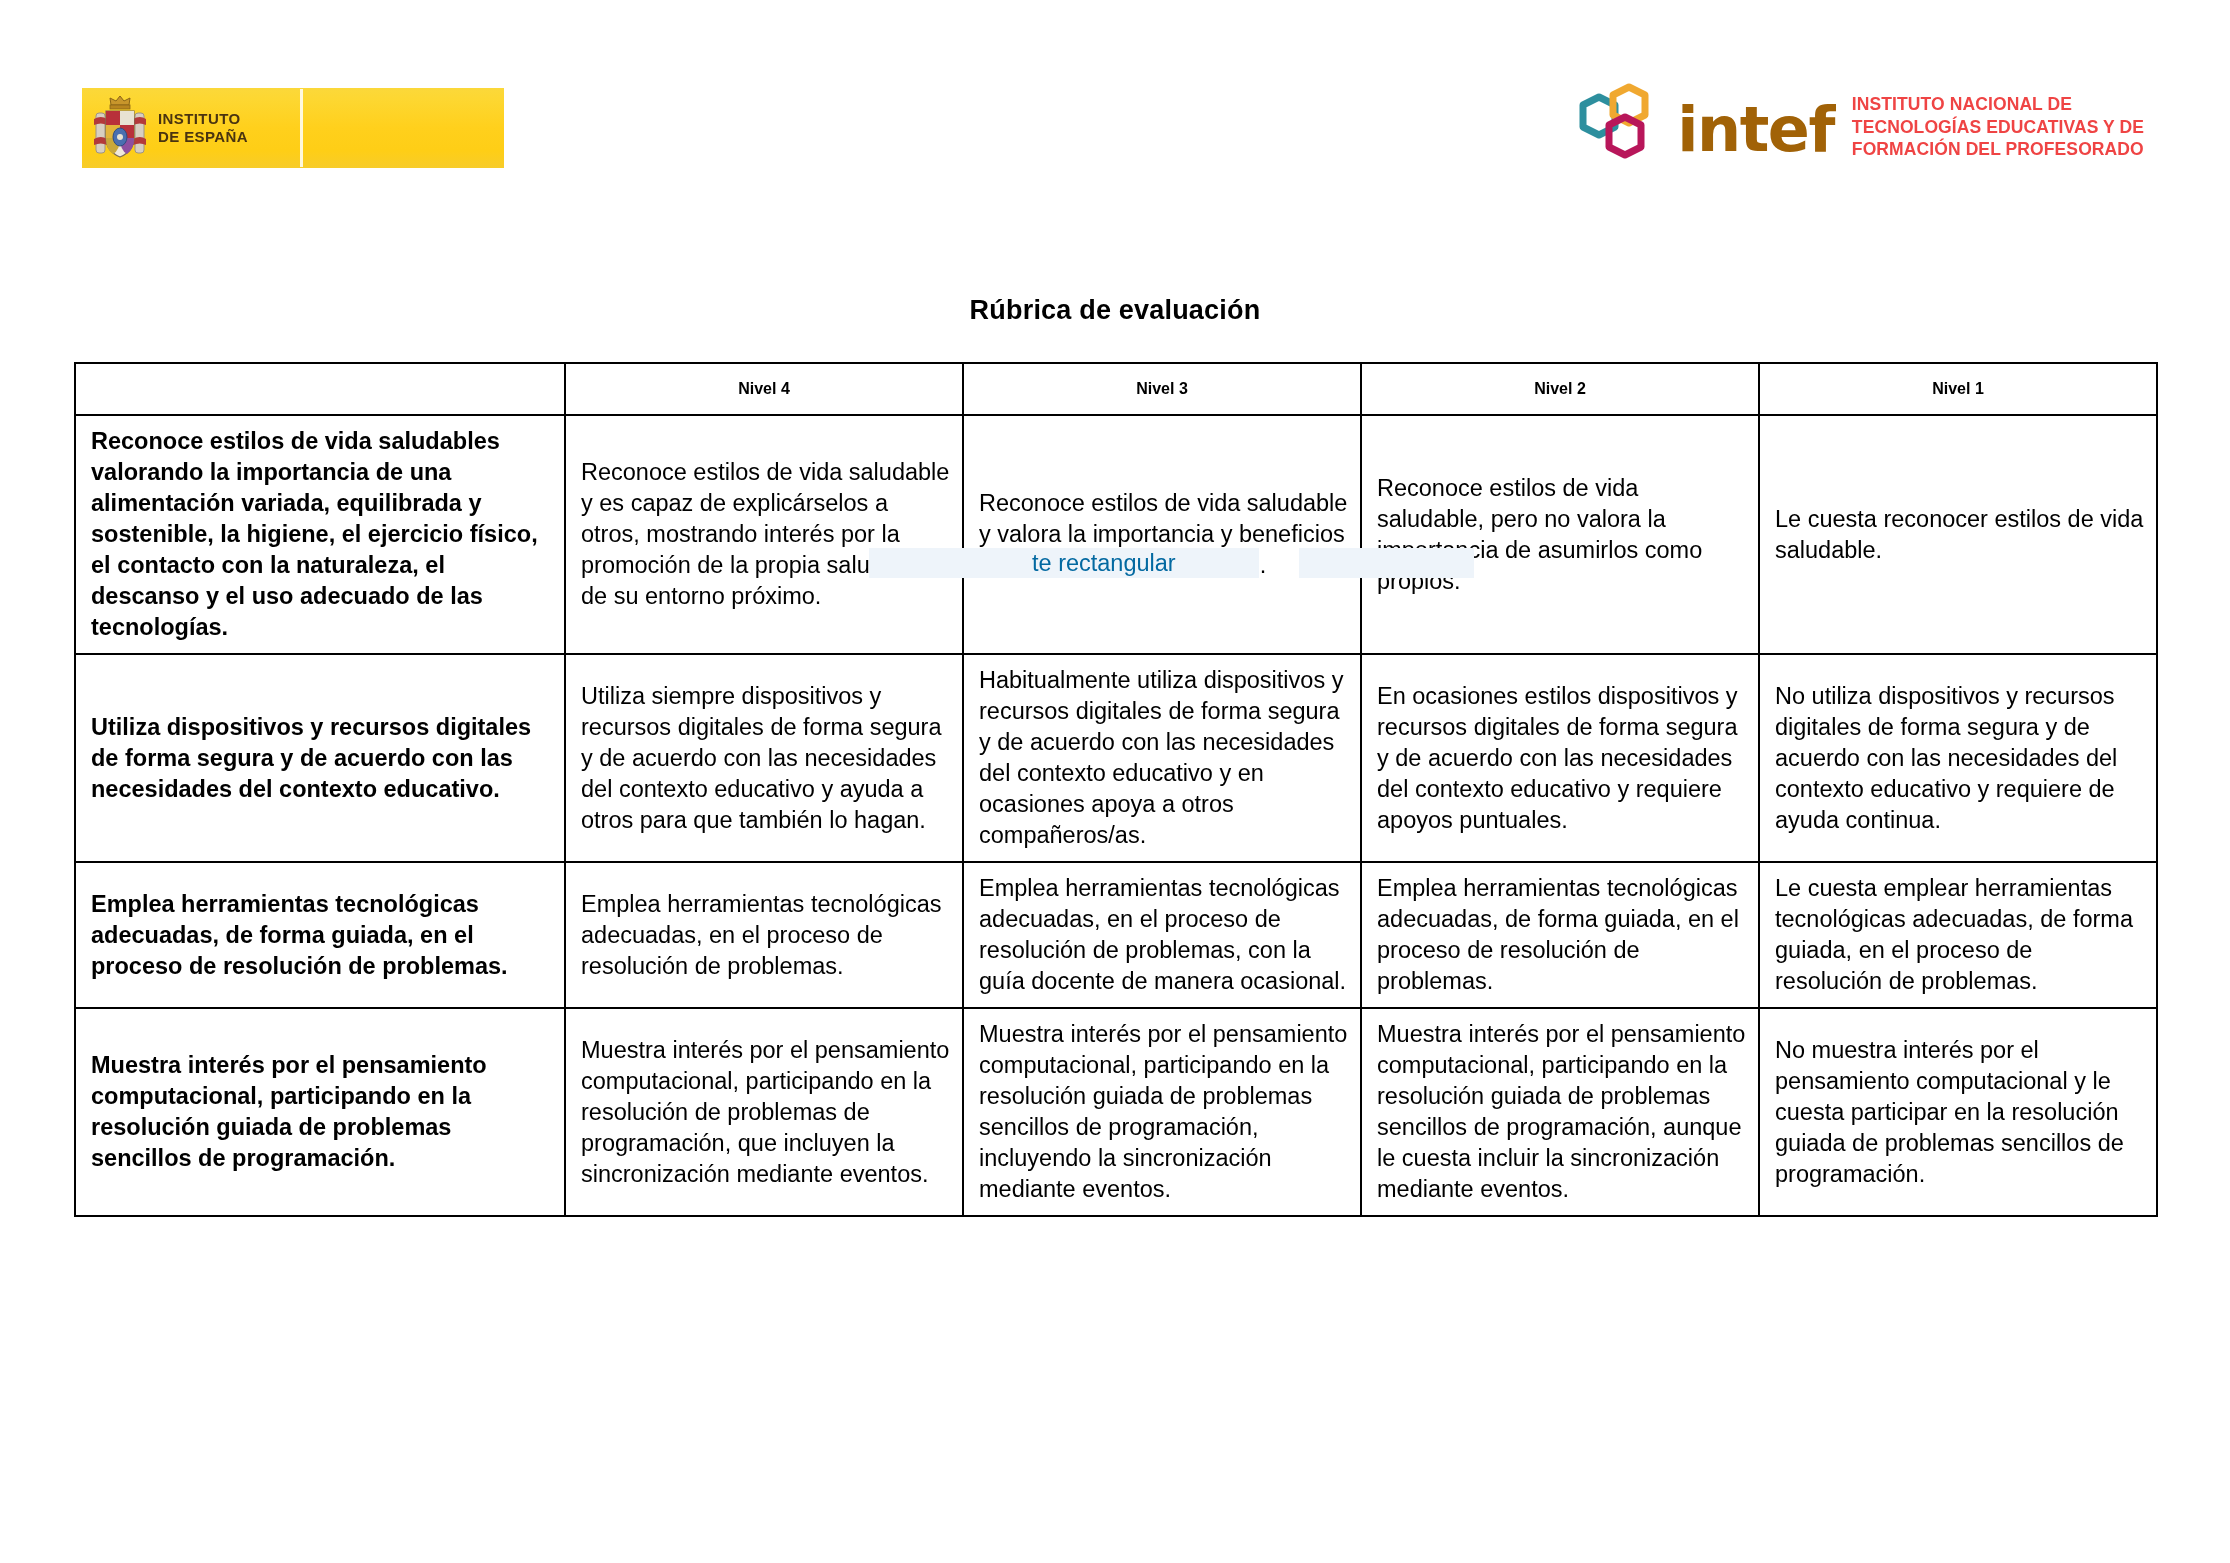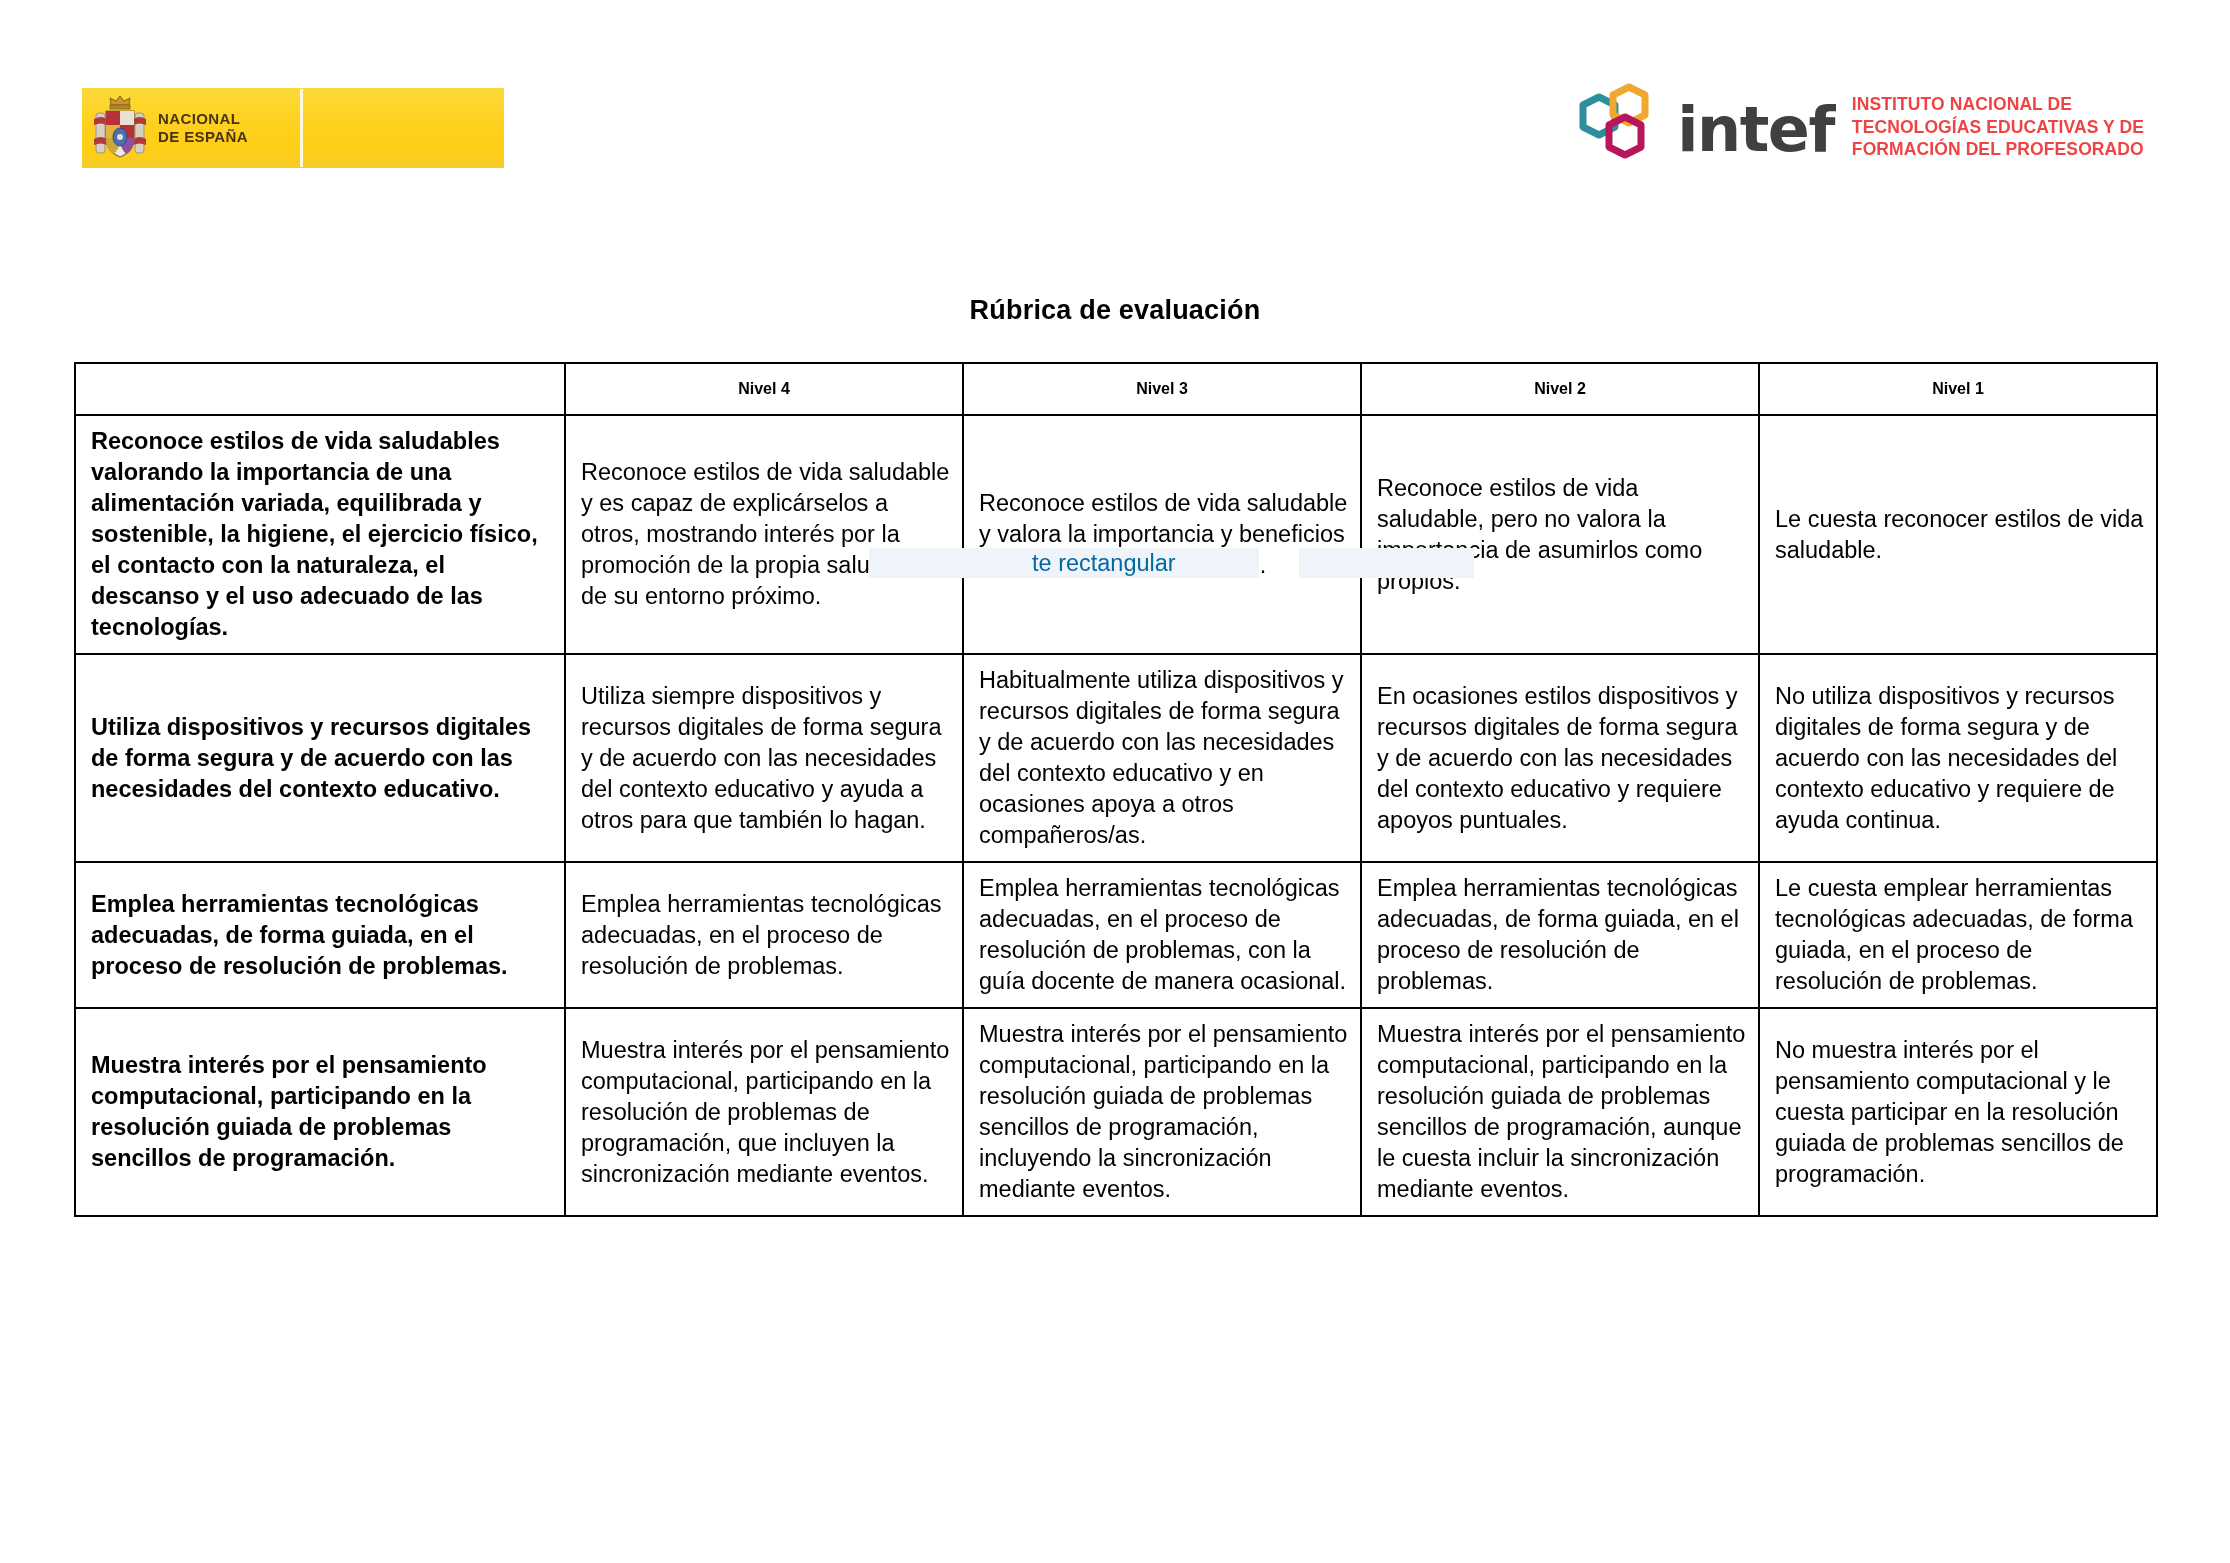--- a/index.html
+++ b/index.html
@@ -105,21 +105,21 @@
   .intef-mark {
     width: 108px;
     height: 88px;
     flex: none;
     margin-right: 8px;
   }
   .intef-word {
     font-family: "DejaVu Sans", sans-serif;
     font-size: 62px;
     font-weight: bold;
-    color: #404040;
+    color: #a16207;
     letter-spacing: -1.5px;
     line-height: 0.9;
     margin-right: 18px;
     position: relative;
     top: 3px;
   }
   .intef-sub {
     font-family: "Liberation Sans", sans-serif;
     font-size: 17.5px;
     font-weight: bold;
@@ -235,21 +235,21 @@
             <rect x="28" y="18" width="14" height="14" fill="#e8e2d2"></rect>
             <rect x="14" y="32" width="14" height="13" fill="#e2b43a"></rect>
             <rect x="28" y="32" width="14" height="13" fill="#b8303a"></rect>
             <path d="M14 45 H28 V45 Q28 57 21 61 Q14 56 14 46 Z" fill="#c9a83a"></path>
             <path d="M28 45 H42 V46 Q42 56 35 61 Q28 57 28 45 Z" fill="#8e4fa0"></path>
             <ellipse cx="28" cy="44" rx="7" ry="9" fill="#4a6fb0" stroke="#2f4c80" stroke-width="1"></ellipse>
             <circle cx="28" cy="44" r="3" fill="#e8e2d2"></circle>
           </svg>
         </div>
         <div class="gob-text">
-          <div>NACIONAL</div>
+          <div>INSTITUTO</div>
           <div>DE ESPAÑA</div>
         </div>
       </div>
       <div class="gob-divider"></div>
     </div>
 
     <div class="intef-logo">
       <div class="intef-mark">
         <svg width="108" height="88" viewBox="0 0 108 88" xmlns="http://www.w3.org/2000/svg" fill="none">
 

